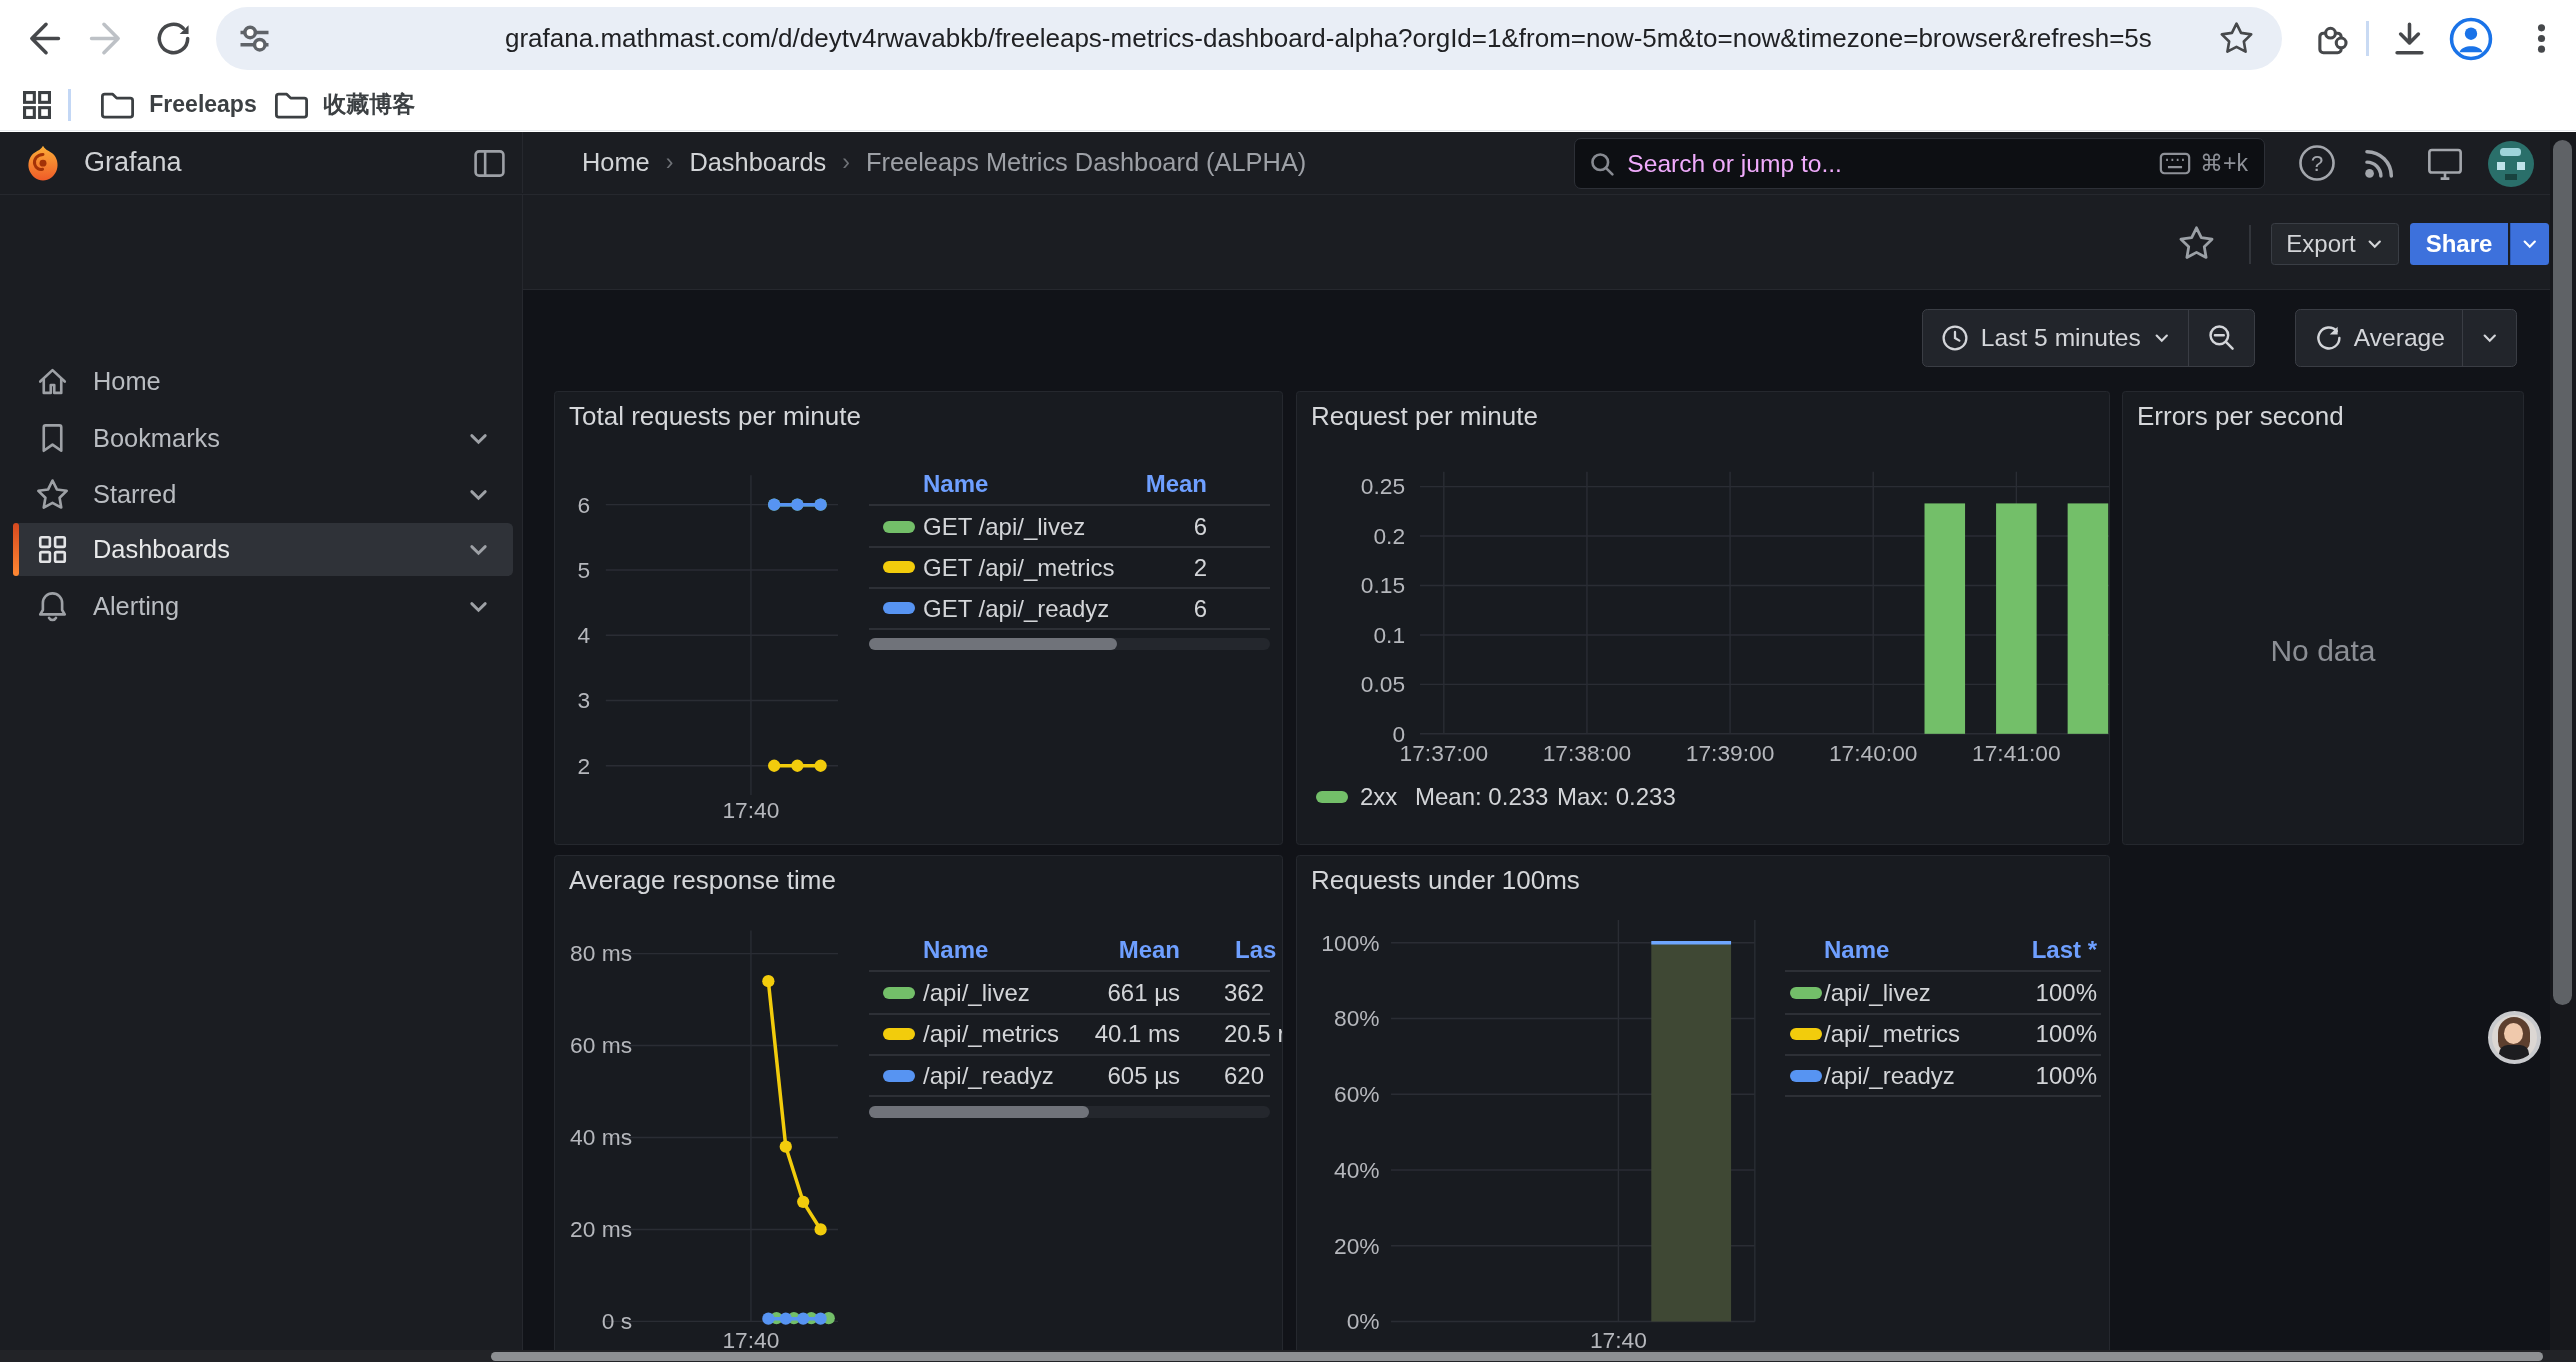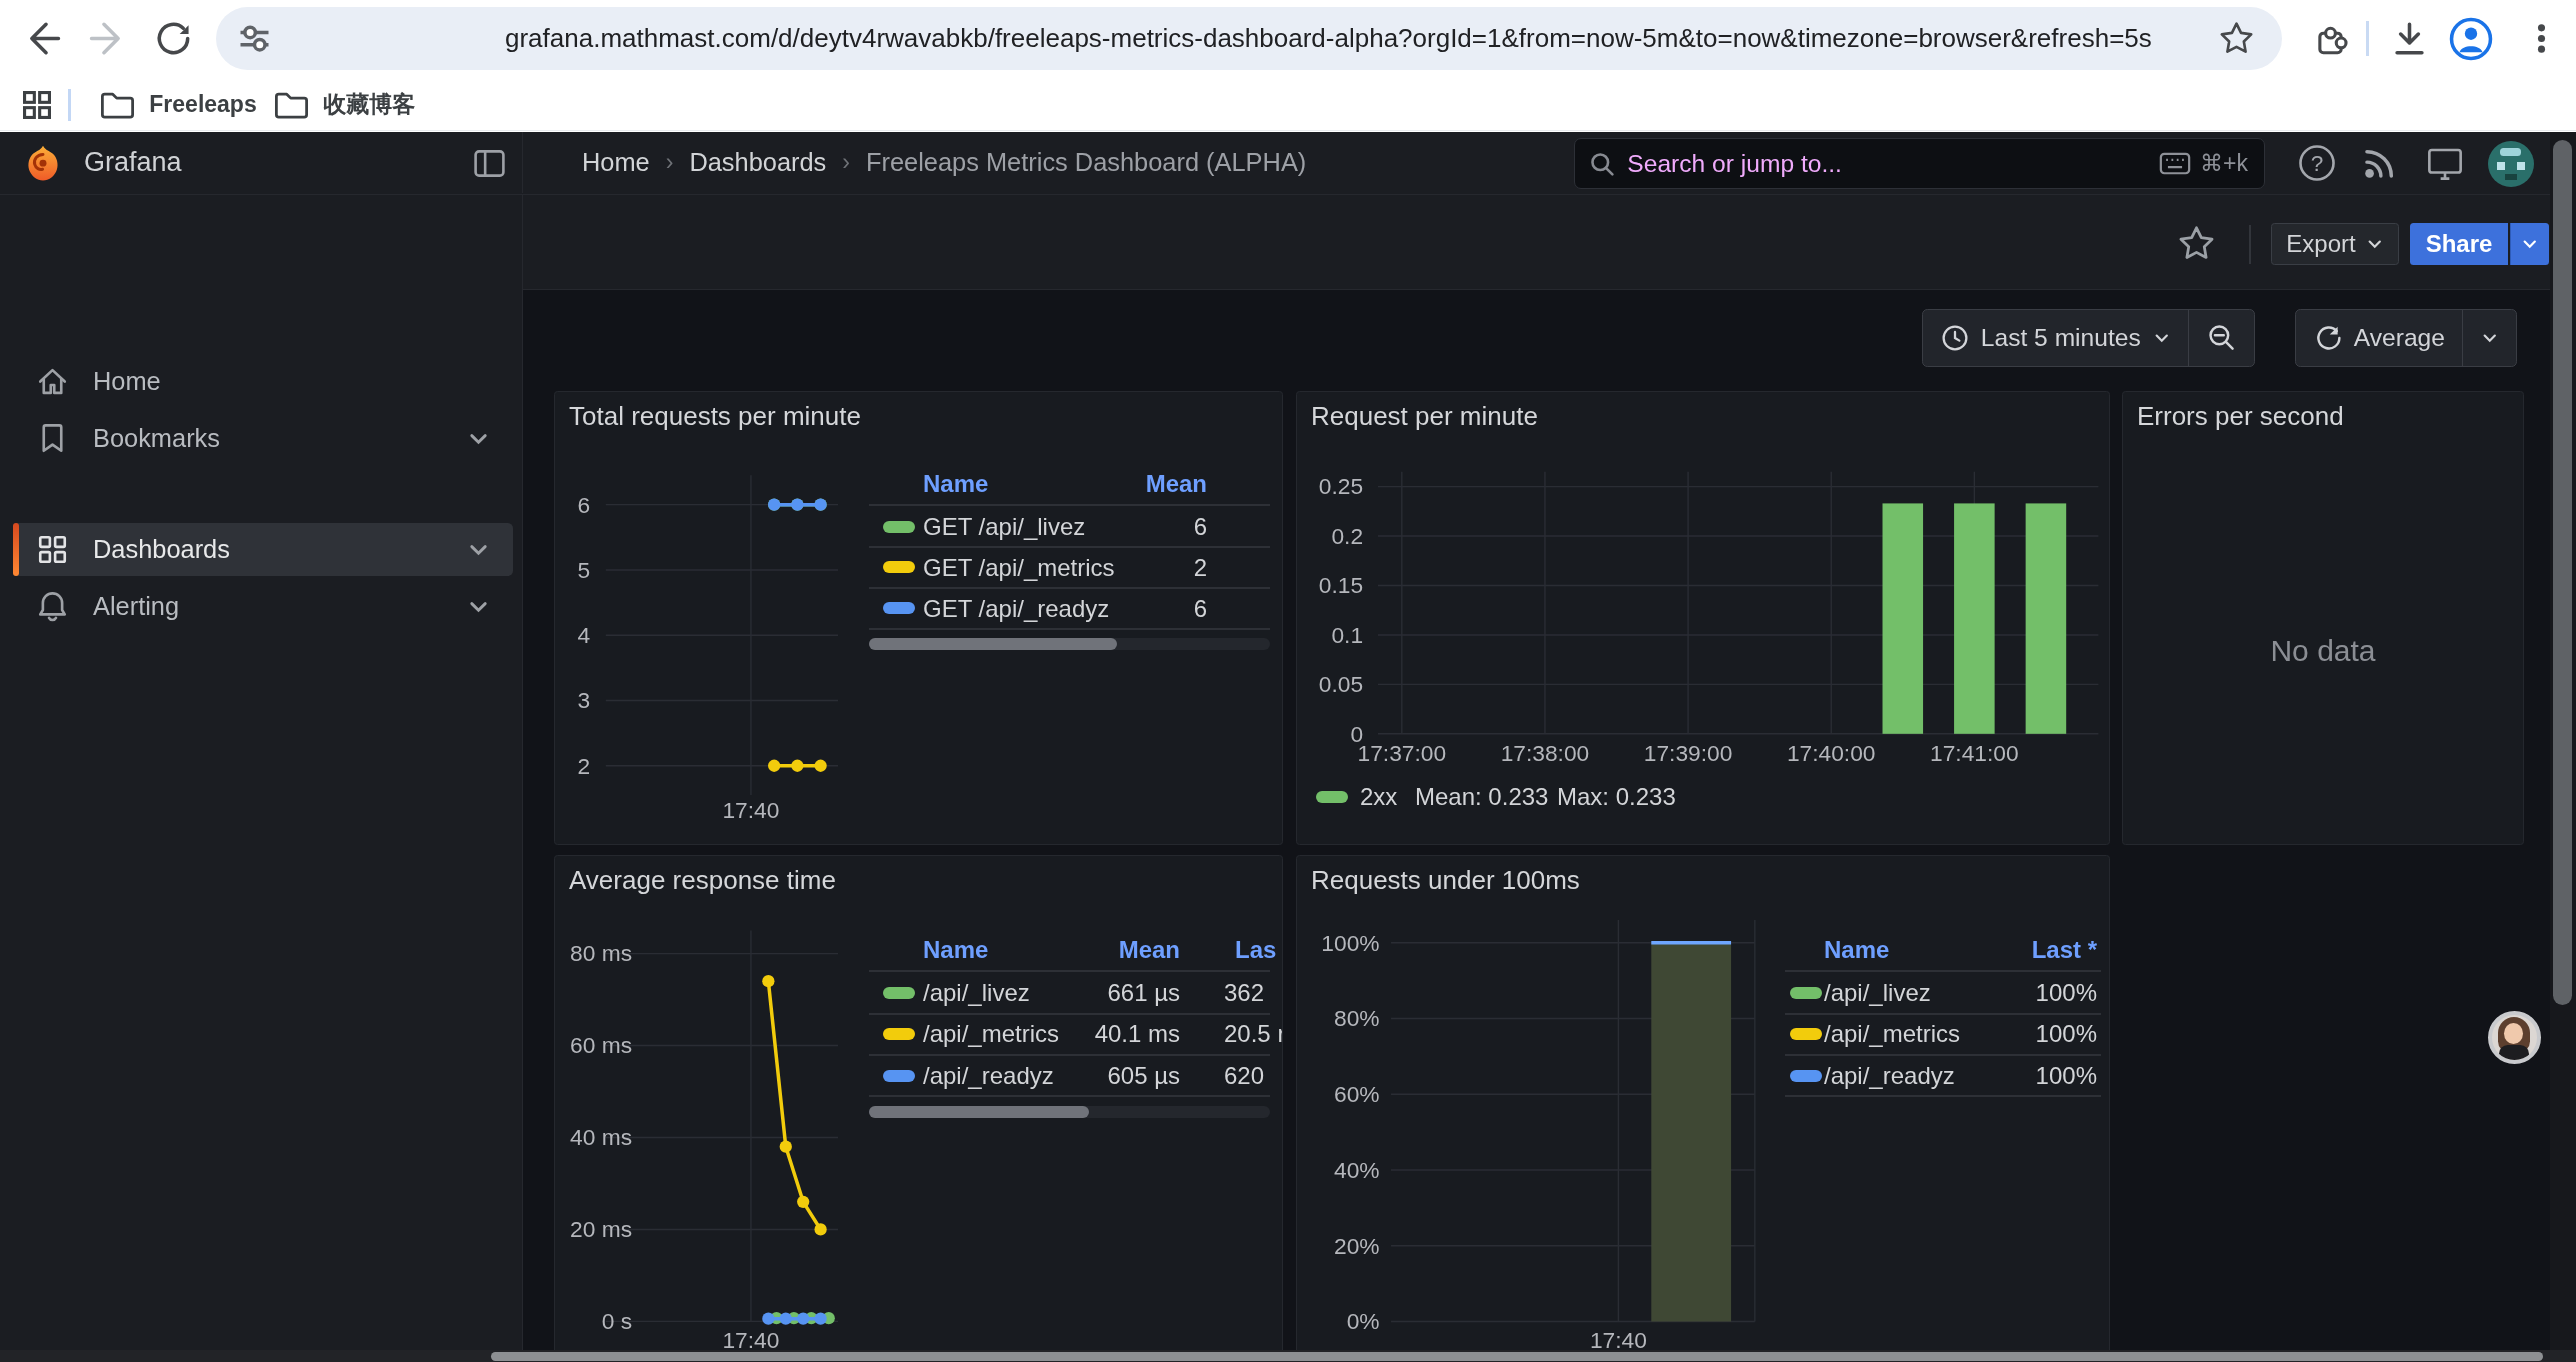--- a/index.html
+++ b/index.html
@@ -213,20 +213,29 @@
         </div>
         <div class="side-item" style="top: 217px;">
           <svg viewBox="0 0 40 40" class="s-ico">
             <path d="M12 5h16a2 2 0 0 1 2 2v27l-10-7-10 7V7a2 2 0 0 1 2-2z" fill="none" stroke="#9ea1a6" stroke-width="3" stroke-linejoin="round"></path>
           </svg>
           <span class="s-label">Bookmarks</span>
           <svg viewBox="0 0 24 24" class="s-chev">
             <path d="M5 9l7 7 7-7" fill="none" stroke="#9ea1a6" stroke-width="3" stroke-linecap="round"></path>
           </svg>
         </div>
+        <div class="side-item" style="top: 273px;">
+          <svg viewBox="0 0 40 40" class="s-ico">
+            <path d="M20 4l5 10.2 11.2 1.6-8.1 7.9 1.9 11.2L20 29.6 10 34.9l1.9-11.2-8.1-7.9L15 14.2z" fill="none" stroke="#9ea1a6" stroke-width="3" stroke-linejoin="round"></path>
+          </svg>
+          <span class="s-label">Starred</span>
+          <svg viewBox="0 0 24 24" class="s-chev">
+            <path d="M5 9l7 7 7-7" fill="none" stroke="#9ea1a6" stroke-width="3" stroke-linecap="round"></path>
+          </svg>
+        </div>
         <div class="side-item active" style="top: 328px;">
           <svg viewBox="0 0 40 40" class="s-ico">
             <rect x="6" y="6" width="11" height="11" rx="1.5" fill="none" stroke="#e3e4e6" stroke-width="3"></rect>
             <rect x="23" y="6" width="11" height="11" rx="1.5" fill="none" stroke="#e3e4e6" stroke-width="3"></rect>
             <rect x="6" y="23" width="11" height="11" rx="1.5" fill="none" stroke="#e3e4e6" stroke-width="3"></rect>
             <rect x="23" y="23" width="11" height="11" rx="1.5" fill="none" stroke="#e3e4e6" stroke-width="3"></rect>
           </svg>
           <span class="s-label">Dashboards</span>
           <svg viewBox="0 0 24 24" class="s-chev">
             <path d="M5 9l7 7 7-7" fill="none" stroke="#9ea1a6" stroke-width="3" stroke-linecap="round"></path>
@@ -340,21 +349,21 @@
             <div class="lg-pill" style="left: 328px; top: 169px; background: rgb(242, 204, 12);"></div>
             <span class="lg-span" style="top: 160px; left: 368px;">GET /api/_metrics</span>
             <span class="lg-span" style="top: 160px; left: 652px; transform: translateX(-100%);">2</span>
             <div class="lg-pill" style="left: 328px; top: 210px; background: rgb(87, 148, 242);"></div>
             <span class="lg-span" style="top: 201px; left: 368px;">GET /api/_readyz</span>
             <span class="lg-span" style="top: 201px; left: 652px; transform: translateX(-100%);">6</span>
             <div class="lg-scroll" style="left: 314px; top: 246px; width: 401px;"></div>
             <div class="lg-thumb" style="left: 314px; top: 246px; width: 248px;"></div>
           </div>
         </div>
-        <div class="panel" style="left: 1296px; top: 259px; width: 814px; height: 454px;">
+        <div class="panel" style="left: 1296px; top: 259px; width: 814px; height: 454px; padding-left: 42px;">
           <div class="panel-title">Request per minute</div>
           <svg width="814" height="454" viewBox="0 0 928 518">
             <line x1="92" y1="107.92452830188682" x2="914" y2="107.92452830188682" stroke="#2a2d34" stroke-width="1.6"></line>
             <text x="75" y="116.92452830188682" fill="#b5b7bc" font-size="26" text-anchor="end">0.25</text>
             <line x1="92" y1="164.3396226415094" x2="914" y2="164.3396226415094" stroke="#2a2d34" stroke-width="1.6"></line>
             <text x="75" y="173.3396226415094" fill="#b5b7bc" font-size="26" text-anchor="end">0.2</text>
             <line x1="92" y1="220.75471698113208" x2="914" y2="220.75471698113208" stroke="#2a2d34" stroke-width="1.6"></line>
             <text x="75" y="229.75471698113208" fill="#b5b7bc" font-size="26" text-anchor="end">0.15</text>
             <line x1="92" y1="277.1698113207547" x2="914" y2="277.1698113207547" stroke="#2a2d34" stroke-width="1.6"></line>
             <text x="75" y="286.1698113207547" fill="#b5b7bc" font-size="26" text-anchor="end">0.1</text>

